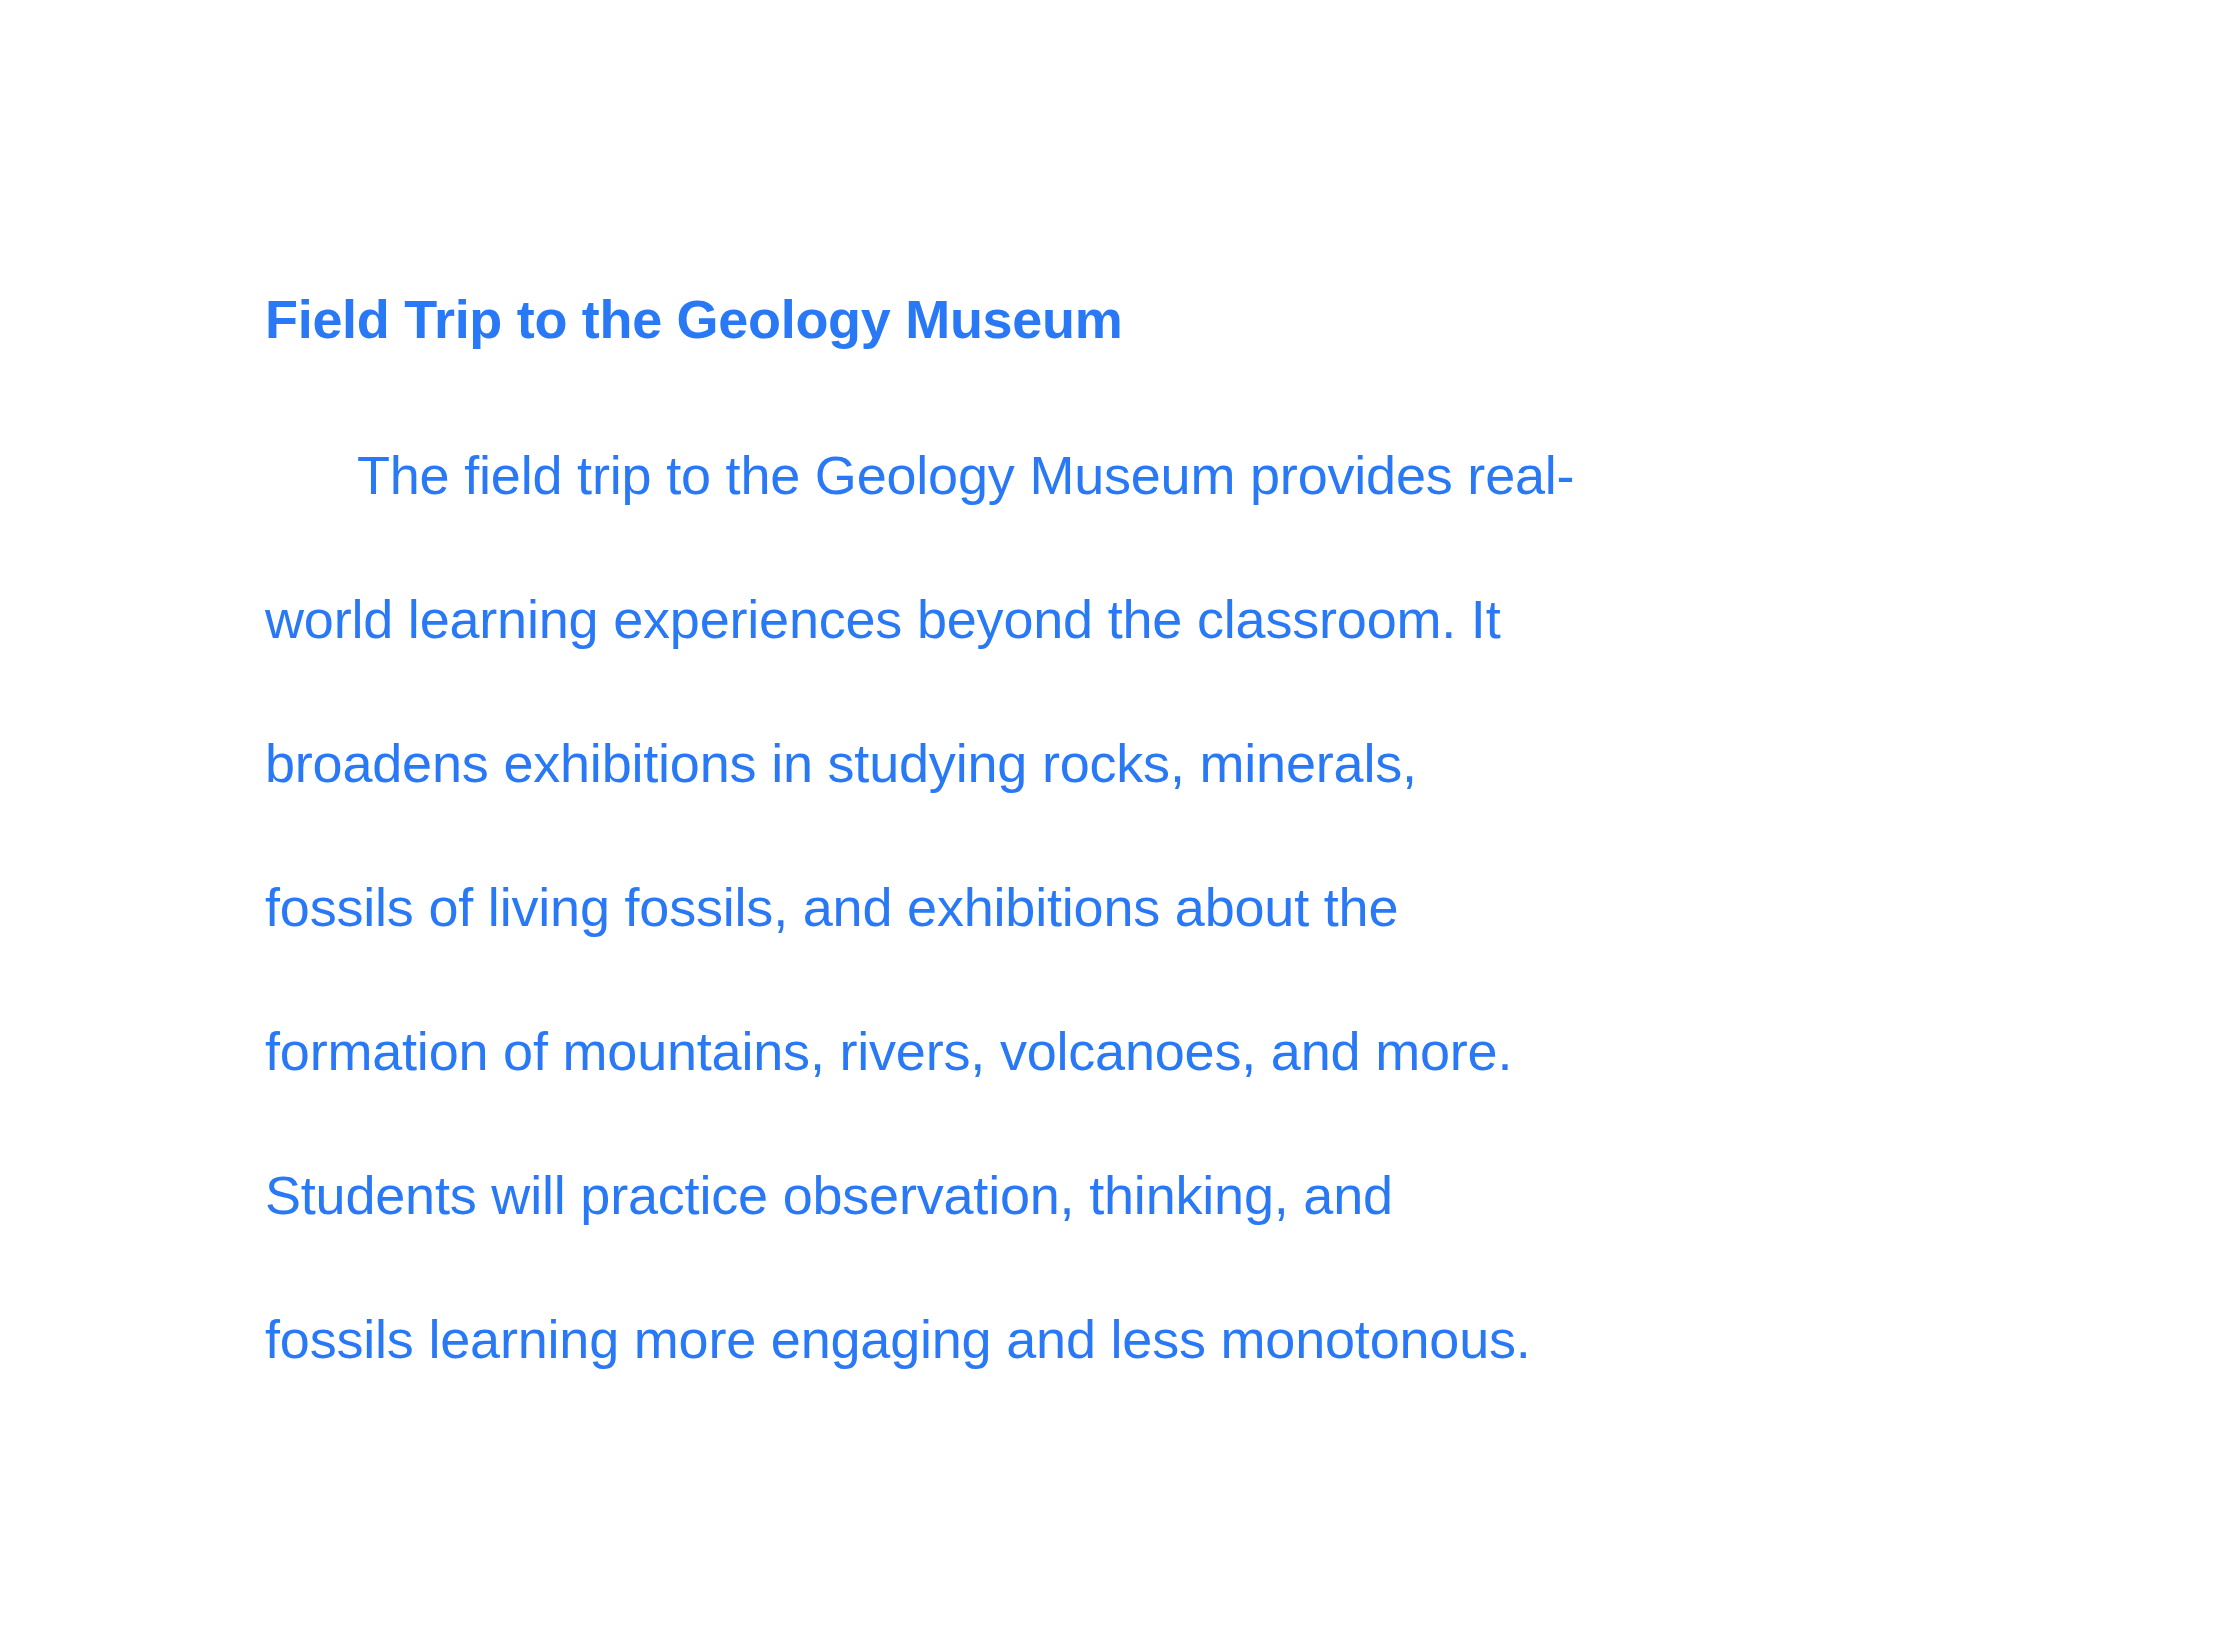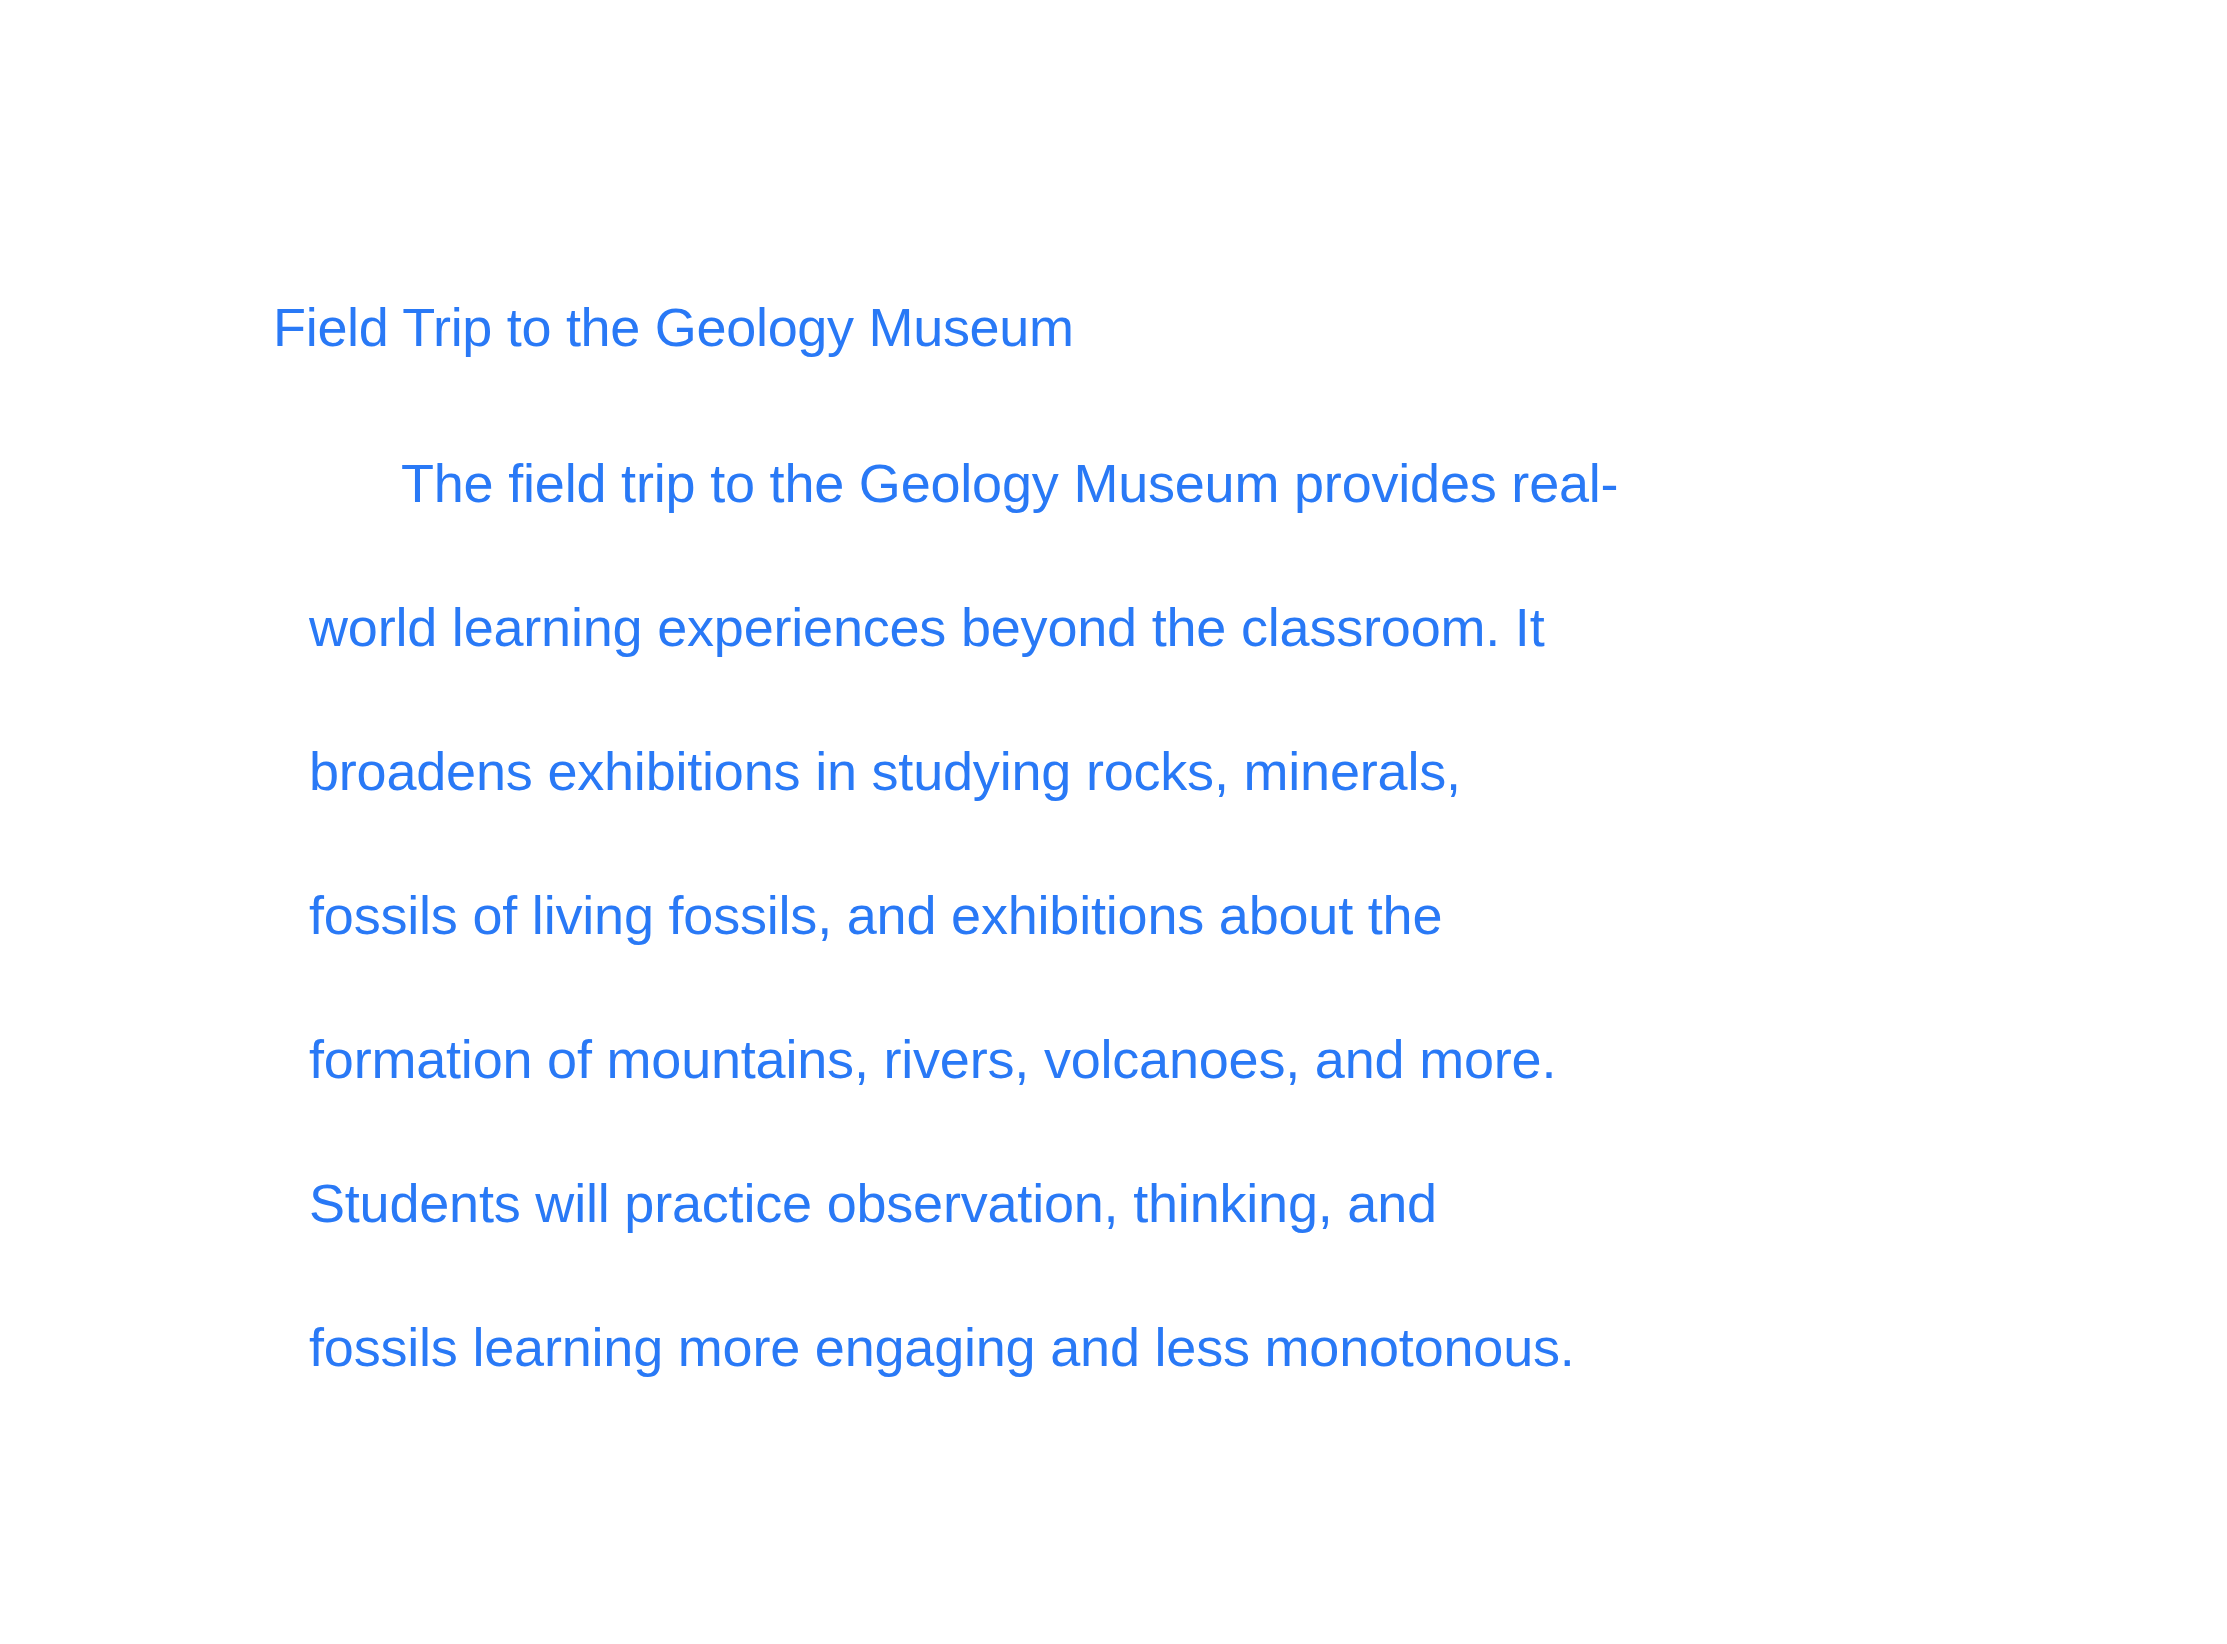--- a/index.html
+++ b/index.html
@@ -25,24 +25,24 @@
   }
 
   .content {
     position: absolute;
     left: 265px;
     top: 288px;
     width: 1712px;
   }
 
   .doc-title {
-    margin: 8px;
+    margin: 0;
     padding: 0;
     font-family: "Liberation Sans", "DejaVu Sans", sans-serif;
-    font-weight: 400;
+    font-weight: 700;
     font-size: 54px;
     line-height: 1.18;
     letter-spacing: -0.3px;
     color: #2979f6;
     white-space: nowrap;
   }
 
   .doc-paragraph {
     margin: 0;
     padding: 0;
@@ -55,21 +55,20 @@
     color: #2979f6;
     text-indent: 92px;
     text-align: left;
     word-spacing: 0px;
   }
 
   
   .doc-paragraph .ln {
     display: block;
     text-indent: 0;
-    margin-left: 44px;
   }
   .doc-paragraph .ln.first {
     text-indent: 92px;
   }
 </style>
 </head>
 <body style="background: rgb(255, 255, 255);">
 
 <div class="page" style="background: rgb(255, 255, 255);">
   <div class="content">

